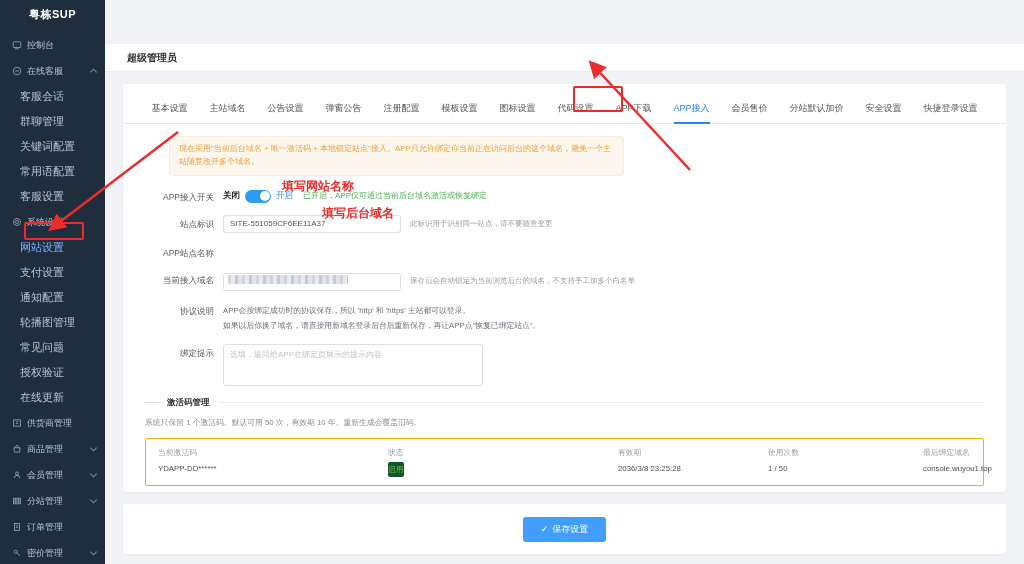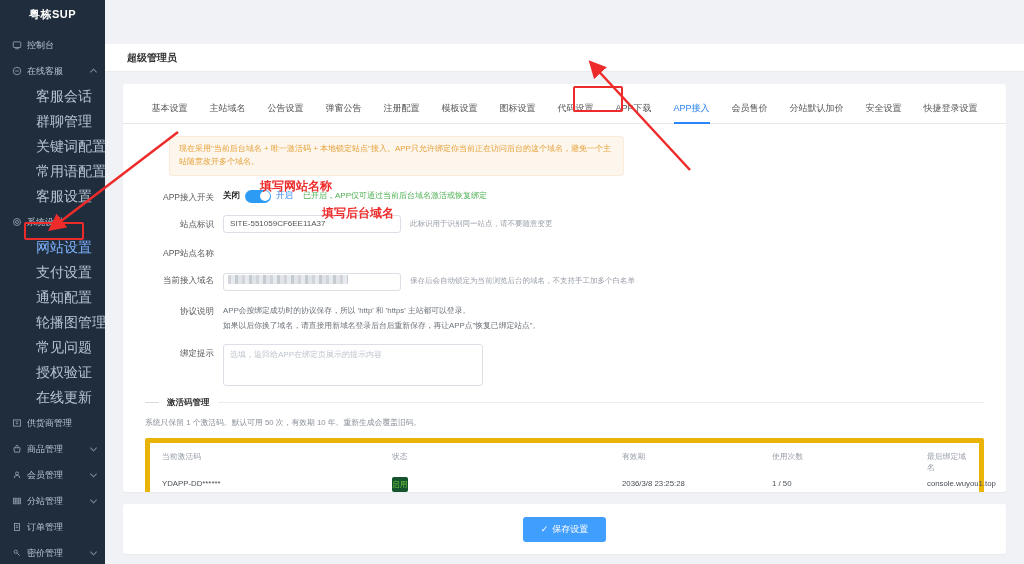--- a/index.html
+++ b/index.html
@@ -36,21 +36,21 @@
     flex: 0 0 11px;
   }
   .nav-item .ico svg { width: 10px; height: 10px; display: block; }
   .nav-item .arrow {
     position: absolute; right: 9px; top: 50%;
     width: 5px; height: 5px; border-right: 1px solid #7b879a;
     border-bottom: 1px solid #7b879a;
     transform: translateY(-70%) rotate(45deg);
   }
   .nav-item .arrow.up { transform: translateY(-30%) rotate(-135deg); }
-  .nav-item.sub { padding-left: 36px; color: #b8c3d1; font-size: 14px; height: 25px; }
+  .nav-item.sub { padding-left: 20px; color: #b8c3d1; font-size: 11px; height: 25px; }
   .nav-item.sub.highlight {
     color: #7fb2ff;
   }
   .hl-box {
     position: absolute; left: 24px; width: 60px; height: 18px;
     border: 2px solid #ee2b2b; border-radius: 2px;
     pointer-events: none;
   }
 
   
@@ -147,21 +147,21 @@
   .sec-div {
     display: flex; align-items: center; margin: 2px 0 8px 0;
   }
   .sec-div .dash { width: 14px; height: 1px; background: #d7dae0; }
   .sec-div .t { font-size: 8.5px; color: #333; font-weight: bold; margin: 0 8px; white-space: nowrap; }
   .sec-div .line { flex: 1; height: 1px; background: #ededed; }
 
   .sec-note { font-size: 7.8px; color: #8a9099; margin-bottom: 10px; }
 
   .table {
-    border: 5px solid #eab308; border-radius: 2px; padding: 8px 12px 10px 12px;
+    border: 1px solid #eab308; border-radius: 2px; padding: 8px 12px 10px 12px;
   }
   .thead, .tbody { display: flex; }
   .thead > div, .tbody > div { font-size: 7.8px; }
   .thead > div { color: #9aa0a8; padding-bottom: 6px; }
   .tbody > div { color: #4a4f57; }
   .c1 { width: 230px; flex: 0 0 230px; }
   .c2 { width: 230px; flex: 0 0 230px; }
   .c3 { width: 150px; flex: 0 0 150px; }
   .c4 { width: 155px; flex: 0 0 155px; }
   .c5 { flex: 1; }
@@ -448,21 +448,21 @@
 
       <div class="footer-bar">
         <button class="btn-save">
           <span class="chk">✓</span>
           <span>保存设置</span>
         </button>
       </div>
     </div>
   </section>
 
-  <div class="anno" style="left:260px; top:178px">填写网站名称</div>
+  <div class="anno" style="left:282px; top:178px">填写网站名称</div>
   <div class="anno" style="left:322px; top:205px">填写后台域名</div>
 
   <svg class="arrow-svg" style="left:0; top:0; width:1024px; height:564px">
     <defs>
       <marker id="ah" markerWidth="7" markerHeight="7" refX="5" refY="3.5" orient="auto">
         <polygon points="0 0, 7 3.5, 0 7" fill="#ee2b2b"></polygon>
       </marker>
     </defs>
     <line x1="178" y1="132" x2="52" y2="228" stroke="#ee2b2b" stroke-width="2.5" marker-end="url(#ah)"></line>
     <line x1="690" y1="170" x2="592" y2="64" stroke="#ee2b2b" stroke-width="2.5" marker-end="url(#ah)"></line>

